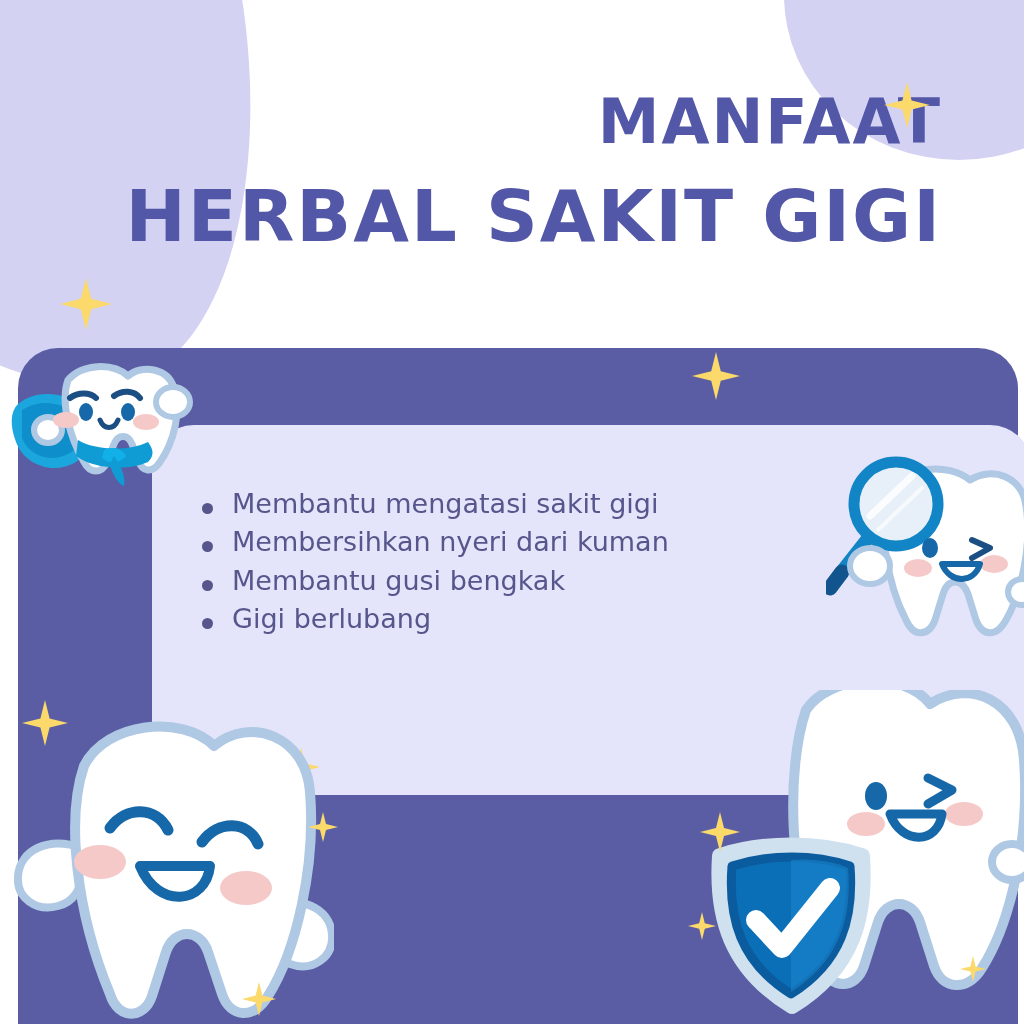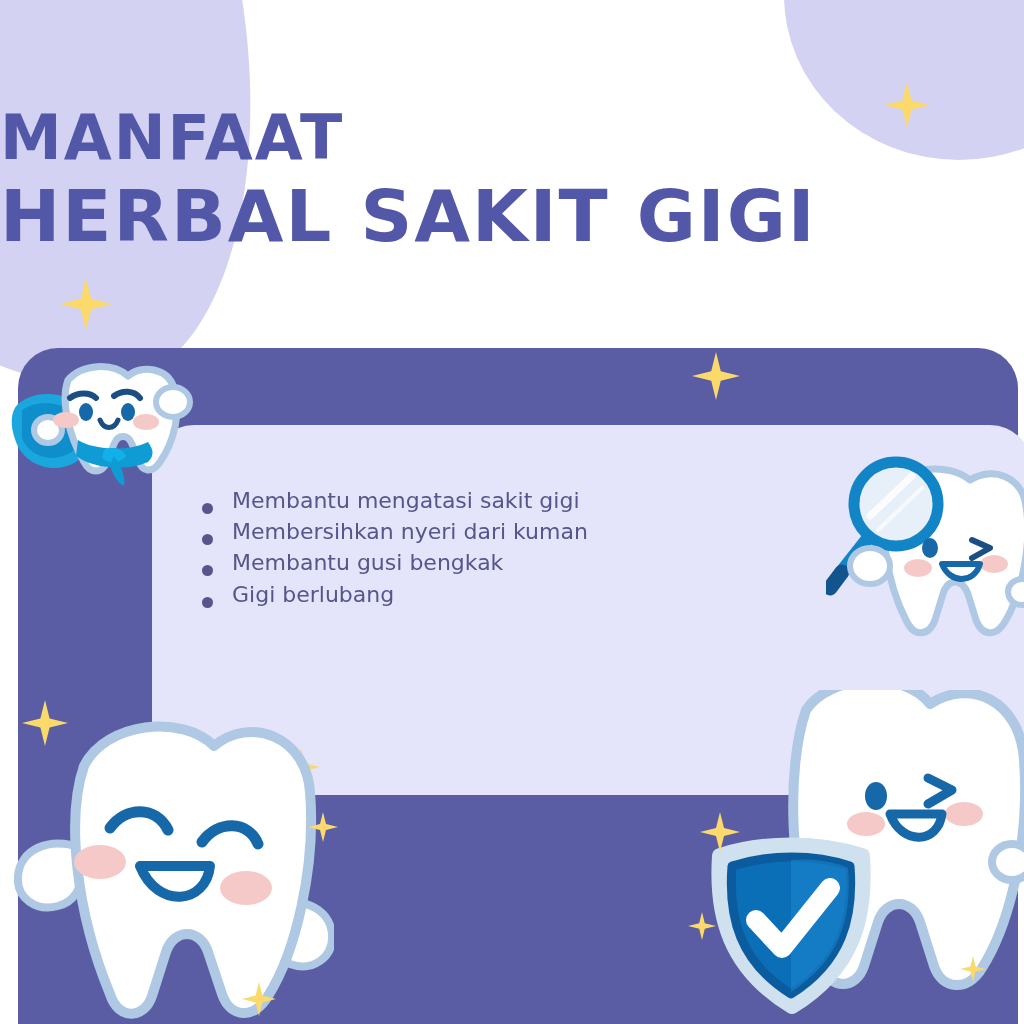--- a/index.html
+++ b/index.html
@@ -29,34 +29,34 @@
     border-radius:50%;
   }
   
   .sparkle{
     position:absolute;
     background:#FBD96B;
     clip-path:polygon(50% 0%, 60% 40%, 100% 50%, 60% 60%, 50% 100%, 40% 60%, 0% 50%, 40% 40%);
   }
   
   .title-wrap{
-    position:absolute;left:0;top:108px;width:942px;
-    text-align:left;
+    position:absolute;left:0;top:92px;width:942px;
+    text-align:right;
     z-index:6;
   }
   .title-line{
     color:#5257A8;
     font-family:"DejaVu Sans", sans-serif;
     font-weight:bold;
     letter-spacing:2px;
     line-height:0.98;
     white-space:nowrap;
   }
   .title-1{font-size:62px;}
-  .title-2{font-size:72px;margin-top:12px;}
+  .title-2{font-size:72px;margin-top:28px;}
   
   .card{
     position:absolute;
     left:18px;top:348px;width:1000px;height:676px;
     background:#5A5DA4;
     border-radius:40px 40px 0 0;
     z-index:2;
   }
   
   .panel{
@@ -68,21 +68,21 @@
   }
   .list{
     position:absolute;
     left:42px;top:60px;width:700px;
     margin:0;padding:0;
     list-style:none;
   }
   .list li{
     position:relative;
     color:#56568C;
-    font-size:22px;
+    font-size:27px;
     line-height:1.42;
     padding-left:38px;
     white-space:nowrap;
     font-family:"DejaVu Sans", sans-serif;
   }
   .list li:before{
     content:"";
     position:absolute;left:8px;top:18px;
     width:11px;height:11px;border-radius:50%;
     background:#56568C;

